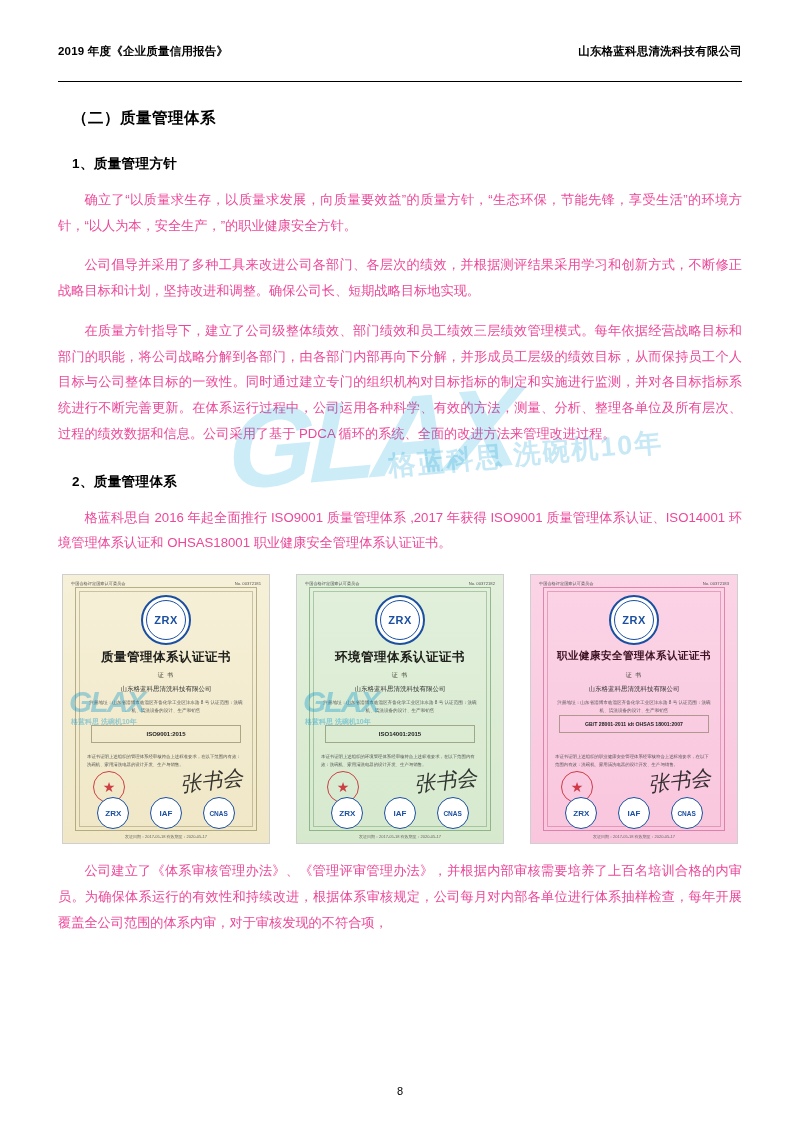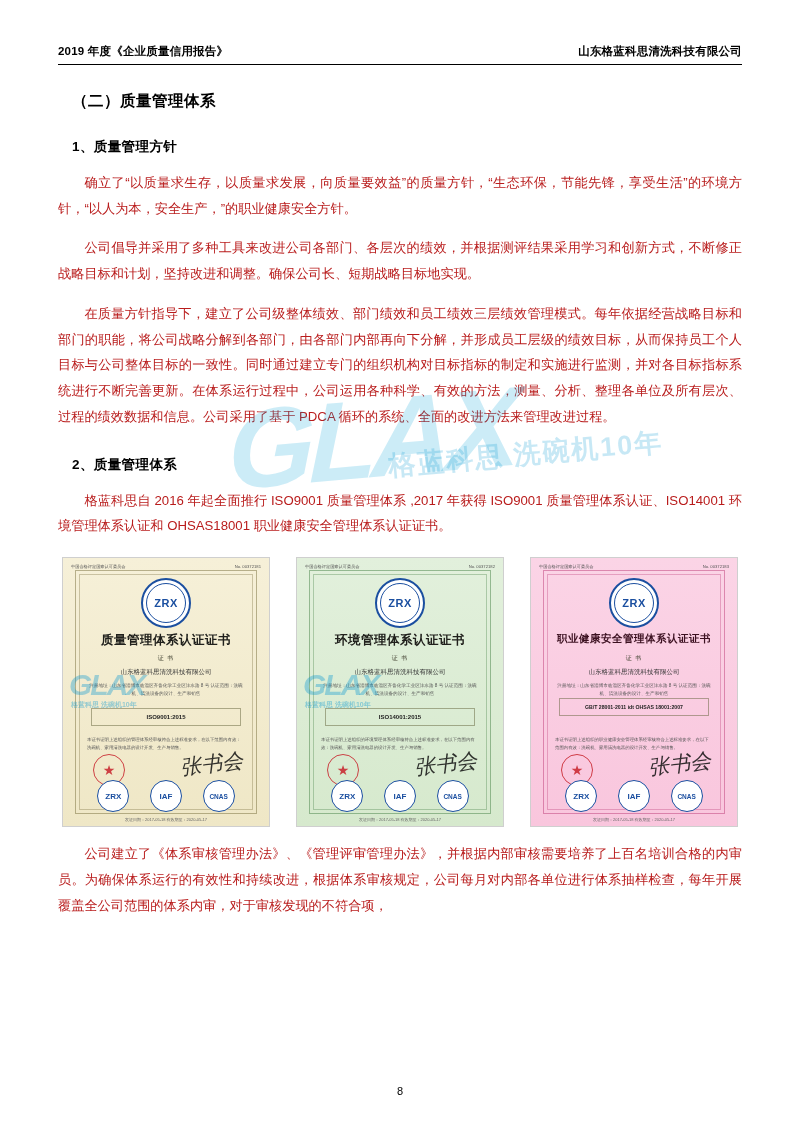--- a/index.html
+++ b/index.html
@@ -26,21 +26,21 @@
     top: 44px;
     bottom: 40px;
   }
   
   .header {
     display: flex;
     justify-content: space-between;
     align-items: flex-end;
     font-size: 11.5px;
     color: #000;
-    padding-bottom: 5px;
+    padding-bottom: 22px;
     border-bottom: 1.2px solid #000;
     letter-spacing: 0.2px;
   }
   .header .left { font-weight: bold; }
   .header .right { font-weight: bold; }
 
   
   .content {
     position: relative;
     margin-top: 26px;
@@ -57,21 +57,21 @@
     margin: 26px 0 0 14px;
     letter-spacing: 0.4px;
   }
   p.para {
     font-size: 13.2px;
     line-height: 1.95;
     margin: 14px 0 0 0;
     text-align: justify;
     text-justify: inter-ideograph;
     text-indent: 2em;
-    color: #b91c1c;
+    color: #ec4899;
   }
 
   
   .watermark {
     position: absolute;
     left: 0; right: 0; top: 0; bottom: 0;
     pointer-events: none;
     overflow: hidden;
     z-index: 5;
   }

